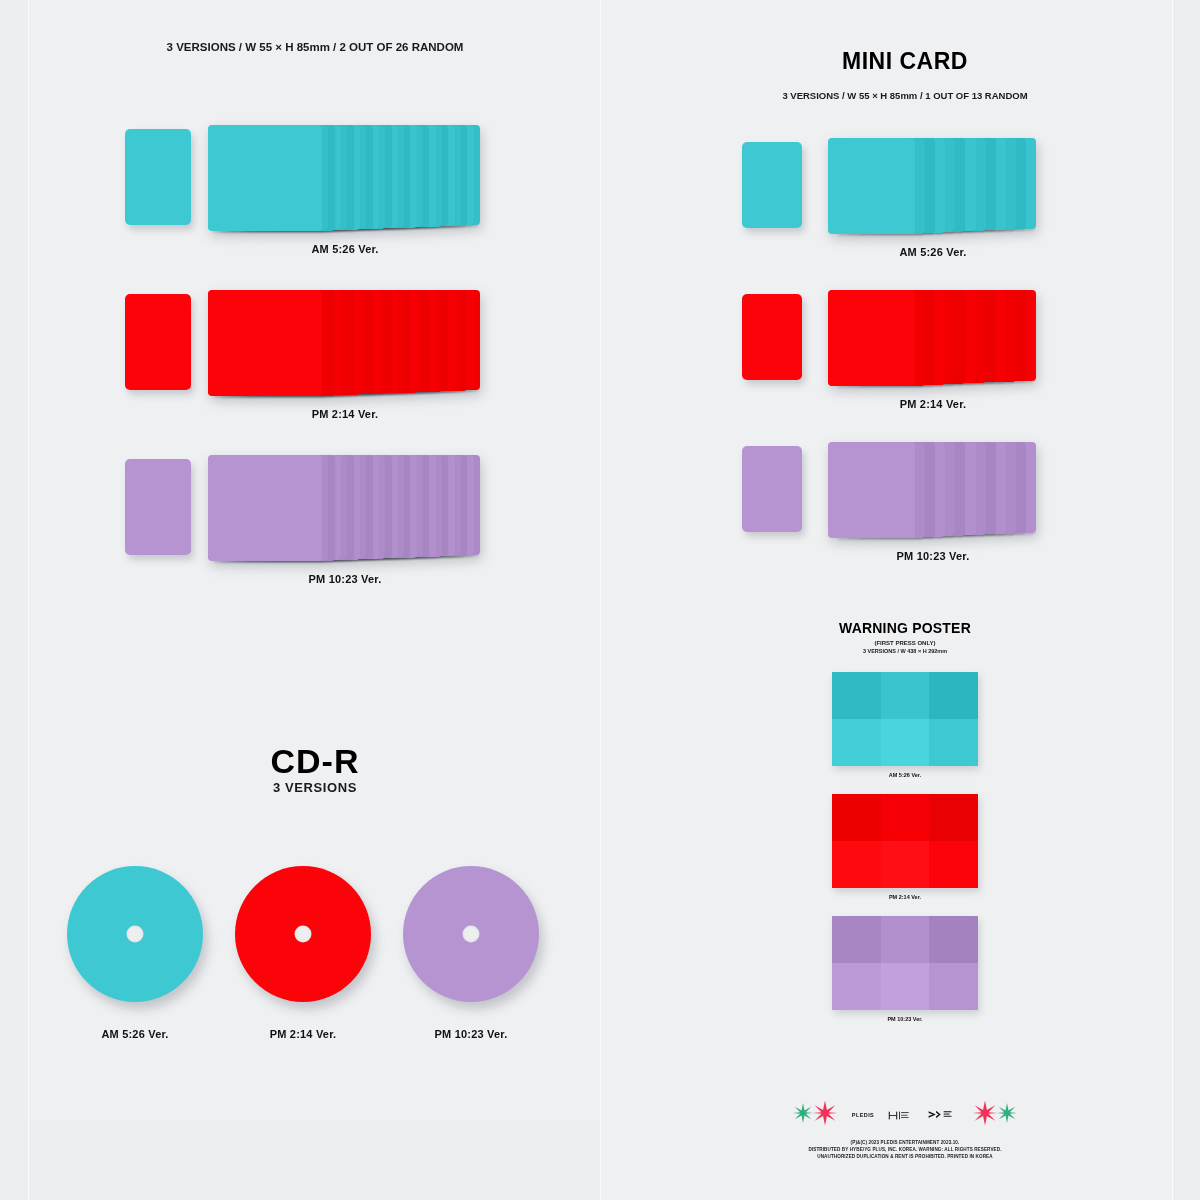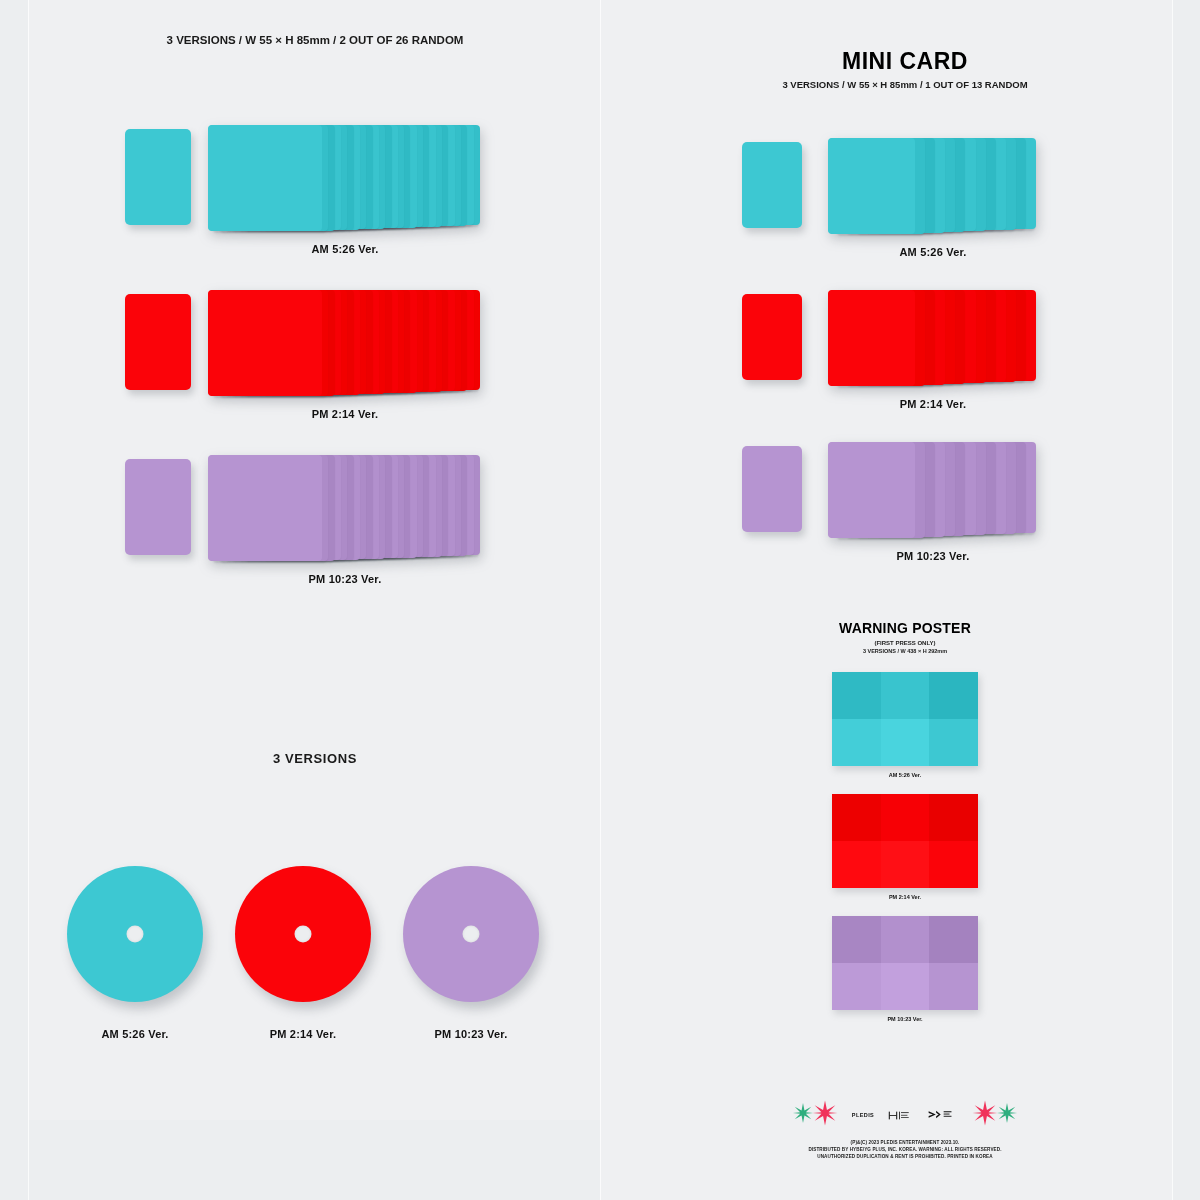--- a/index.html
+++ b/index.html
@@ -41,25 +41,25 @@
     letter-spacing: 0.5px;
     color: #000;
   }
   .sec-sub {
     text-align: center;
     font-weight: 700;
     color: #1a1a1a;
   }
 
   .pc-title  { font-size: 27px; line-height: 30px; }
-  .pc-sub    { font-size: 11.5px; line-height: 14px; margin-top: 5px; }
+  .pc-sub    { font-size: 11.5px; line-height: 14px; margin-top: 12px; }
   .mc-title  { font-size: 23px; line-height: 26px; }
-  .mc-sub    { font-size: 9.5px; line-height: 12px; margin-top: 5px; }
+  .mc-sub    { font-size: 9.5px; line-height: 12px; margin-top: 16px; }
   .cd-title  { font-size: 34px; line-height: 38px; letter-spacing: 1px; }
-  .cd-sub    { font-size: 13px; line-height: 16px; margin-top: 9px; letter-spacing: 0.6px; }
+  .cd-sub    { font-size: 13px; line-height: 16px; letter-spacing: 0.6px; }
   .fp-title  { font-size: 14px; line-height: 16px; letter-spacing: 0.2px; }
   .fp-sub1   { font-size: 6px; line-height: 8px; margin-top: 3px; }
   .fp-sub2   { font-size: 5.5px; line-height: 8px; }
 
   .ver-label {
     text-align: center;
     font-weight: 700;
     font-size: 11px;
     color: #111;
     letter-spacing: 0.2px;
@@ -326,20 +326,21 @@
         <div class="leaf" style="left: 30px; width: 87px; height: 95px; background: rgb(178, 144, 205); z-index: 10; box-shadow: rgba(60, 65, 75, 0.18) -1px 2px 2px;"></div>
         <div class="leaf" style="left: 20px; width: 87px; height: 95px; background: rgb(168, 134, 195); z-index: 11; box-shadow: rgba(60, 65, 75, 0.18) -1px 2px 2px;"></div>
         <div class="leaf" style="left: 10px; width: 87px; height: 96px; background: rgb(173, 139, 200); z-index: 12; box-shadow: rgba(60, 65, 75, 0.18) -1px 2px 2px;"></div>
         <div class="leaf" style="left: 0px; width: 87px; height: 96px; background: rgb(182, 148, 209); z-index: 13;"></div>
         <div class="base" style="width: 87px; height: 96px; background: rgb(182, 148, 209); z-index: 14;"></div>
       </div>
     <div class="ver-label" style="position:absolute; left:140px; top:108px; width:206px;">PM 10:23 Ver.</div>
   </div>
 
   <div class="section" style="left:60px; top:742px; width:510px;">
+    <div class="sec-title cd-title">CD-R</div>
     <div class="sec-sub cd-sub">3 VERSIONS</div>
   </div>
 
   <div class="section" style="left:60px; top:866px; width:510px; height:180px;">
     <div class="disc" style="left:7px; width:136px; height:136px; background:#3dc8d2;">
       <div class="hole" style="width:17px; height:17px;"></div>
     </div>
     <div class="ver-label" style="position:absolute; left:0px; top:162px; width:150px;">AM 5:26 Ver.</div>
 
     <div class="disc" style="left:175px; width:136px; height:136px; background:#fb0309;">

